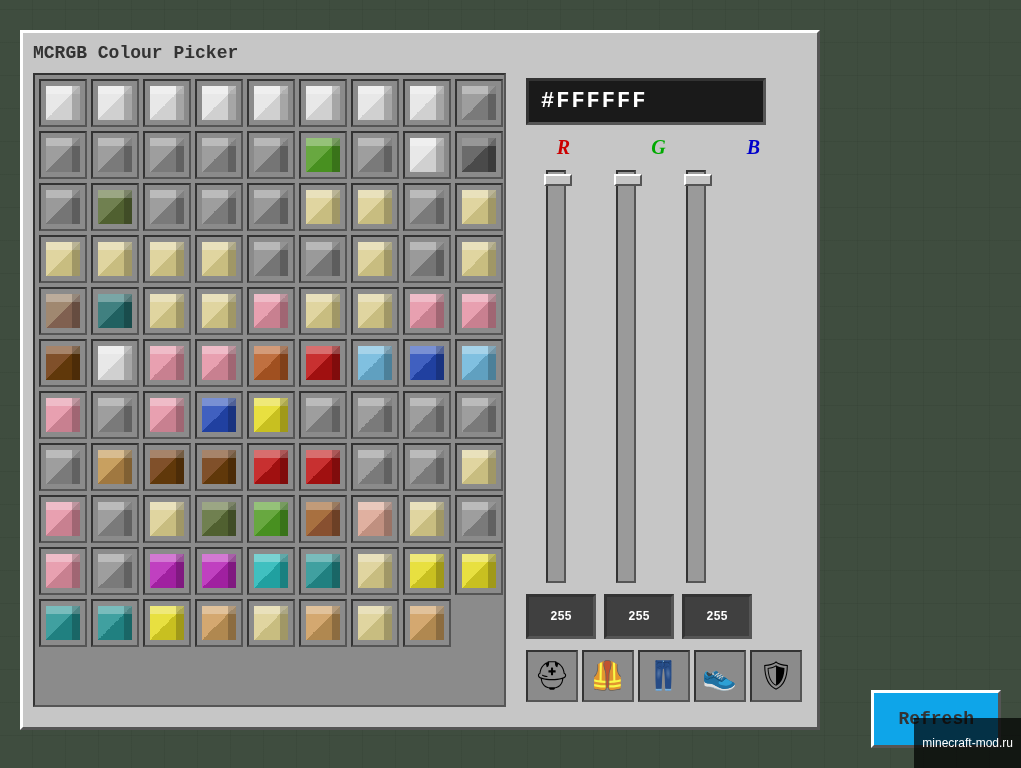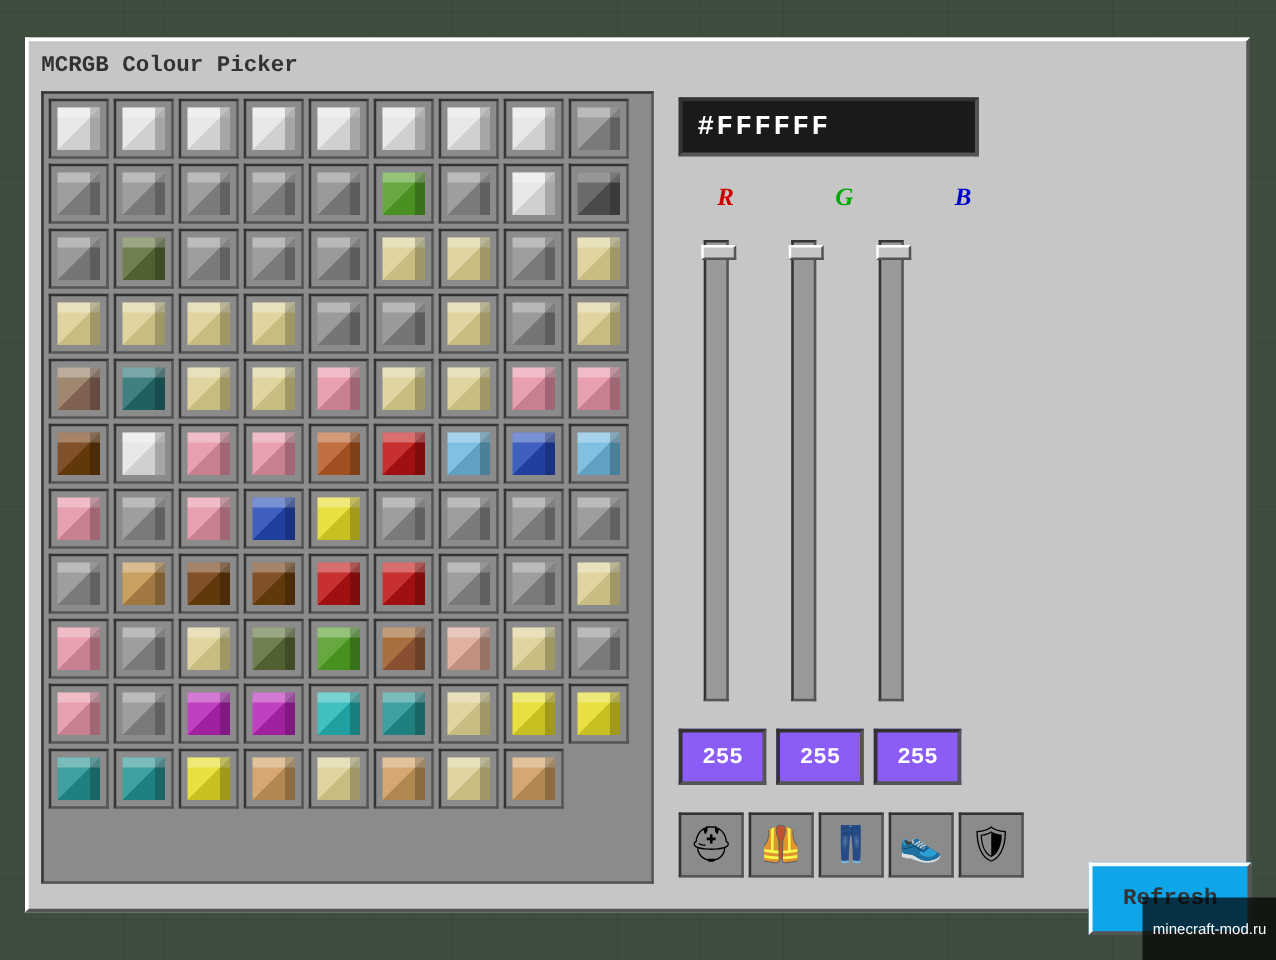--- a/index.html
+++ b/index.html
@@ -33,21 +33,21 @@
           rgba(0,0,0,0.05) 32px,
           rgba(0,0,0,0.05) 33px
         );
       background-color: #5a6e5a;
     }
 
     .main-window {
       position: absolute;
       top: 30px;
       left: 20px;
-      width: 980px;
+      width: 800px;
       height: 700px;
       background: #c6c6c6;
       border: 3px solid #555;
       border-top-color: #fff;
       border-left-color: #fff;
       padding: 10px;
     }
 
     .window-title {
       font-size: 18px;
@@ -160,21 +160,21 @@
       width: 8px;
       height: 100%;
       background: rgba(0,0,0,0.2);
     }
 
     
     .right-panel {
       flex: 1;
       display: flex;
       flex-direction: column;
-      gap: 17px;
+      gap: 6px;
       padding: 5px;
     }
 
     
     .color-display {
       background: #1a1a1a;
       border: 3px solid #555;
       border-top-color: #333;
       border-left-color: #333;
       padding: 8px 12px;
@@ -263,27 +263,27 @@
     }
 
     
     .value-boxes {
       display: flex;
       gap: 8px;
       margin-top: 5px;
     }
 
     .value-box {
-      background: #8b5cf6;
+      background: #404040;
       border: 3px solid #555;
       border-top-color: #333;
       border-left-color: #333;
       color: #fff;
       font-family: 'Courier New', monospace;
-      font-size: 18px;
+      font-size: 12px;
       font-weight: bold;
       width: 70px;
       height: 45px;
       display: flex;
       align-items: center;
       justify-content: center;
     }
 
     
     .equipment-row {

